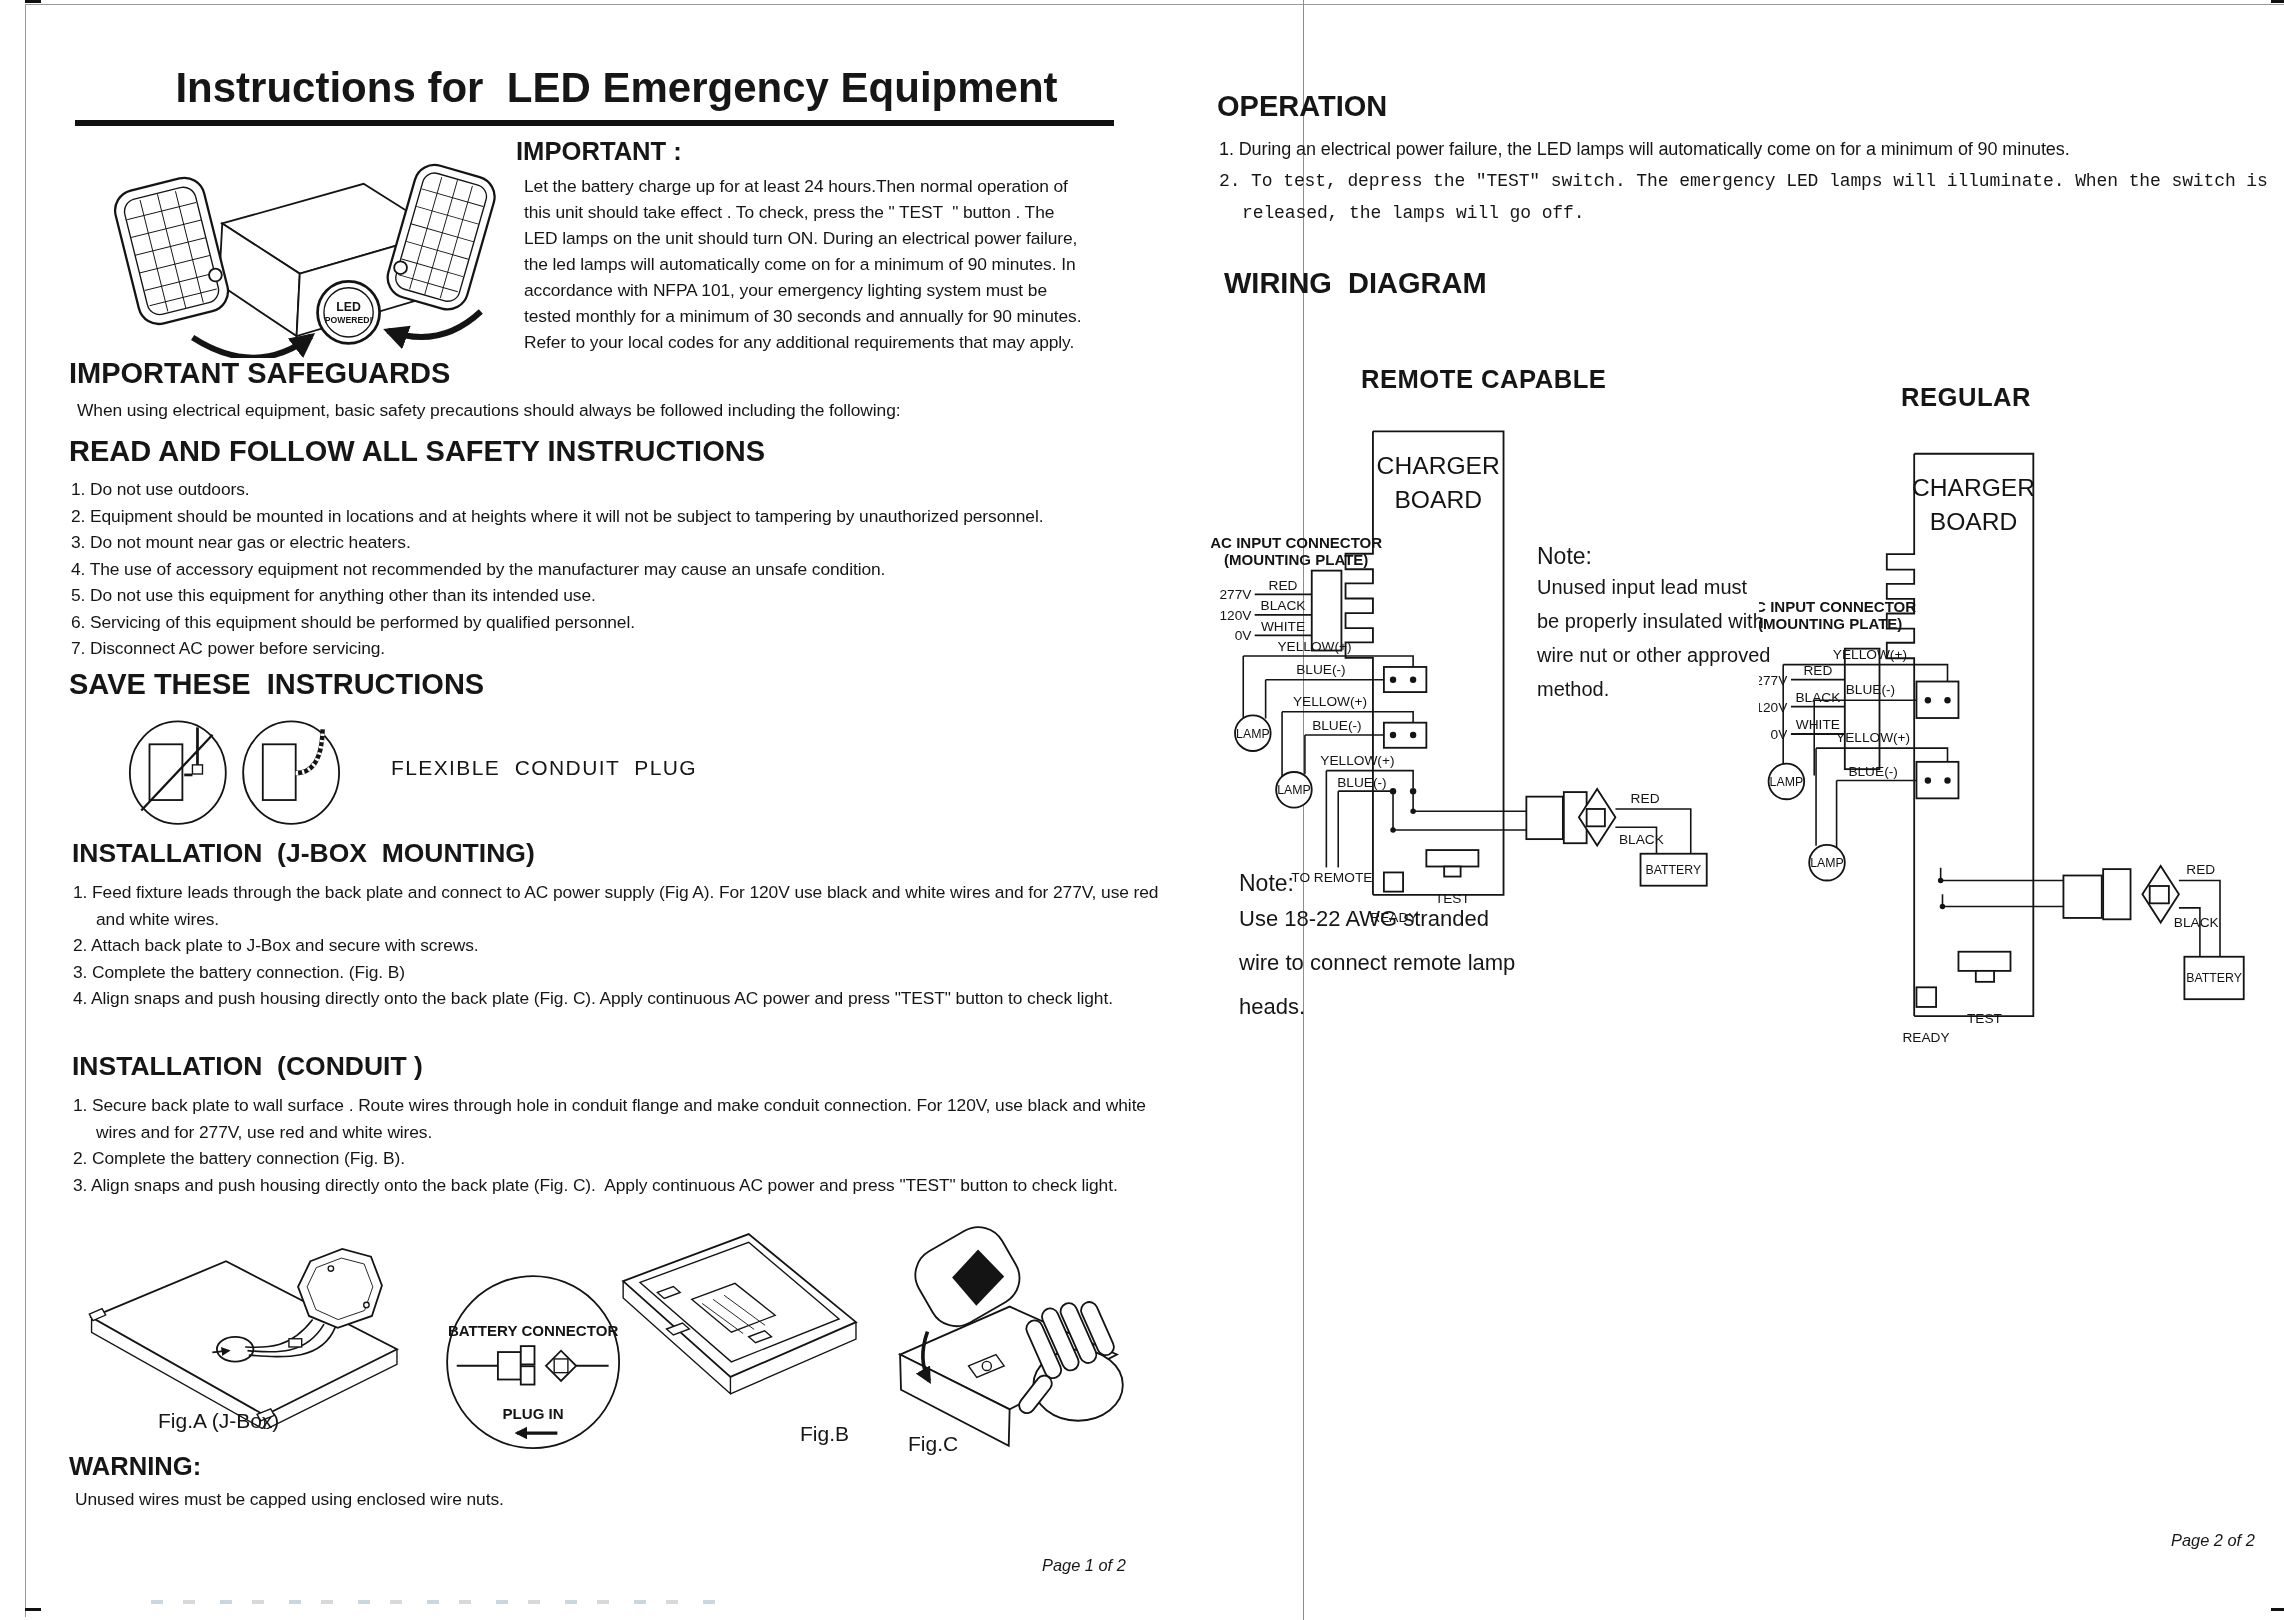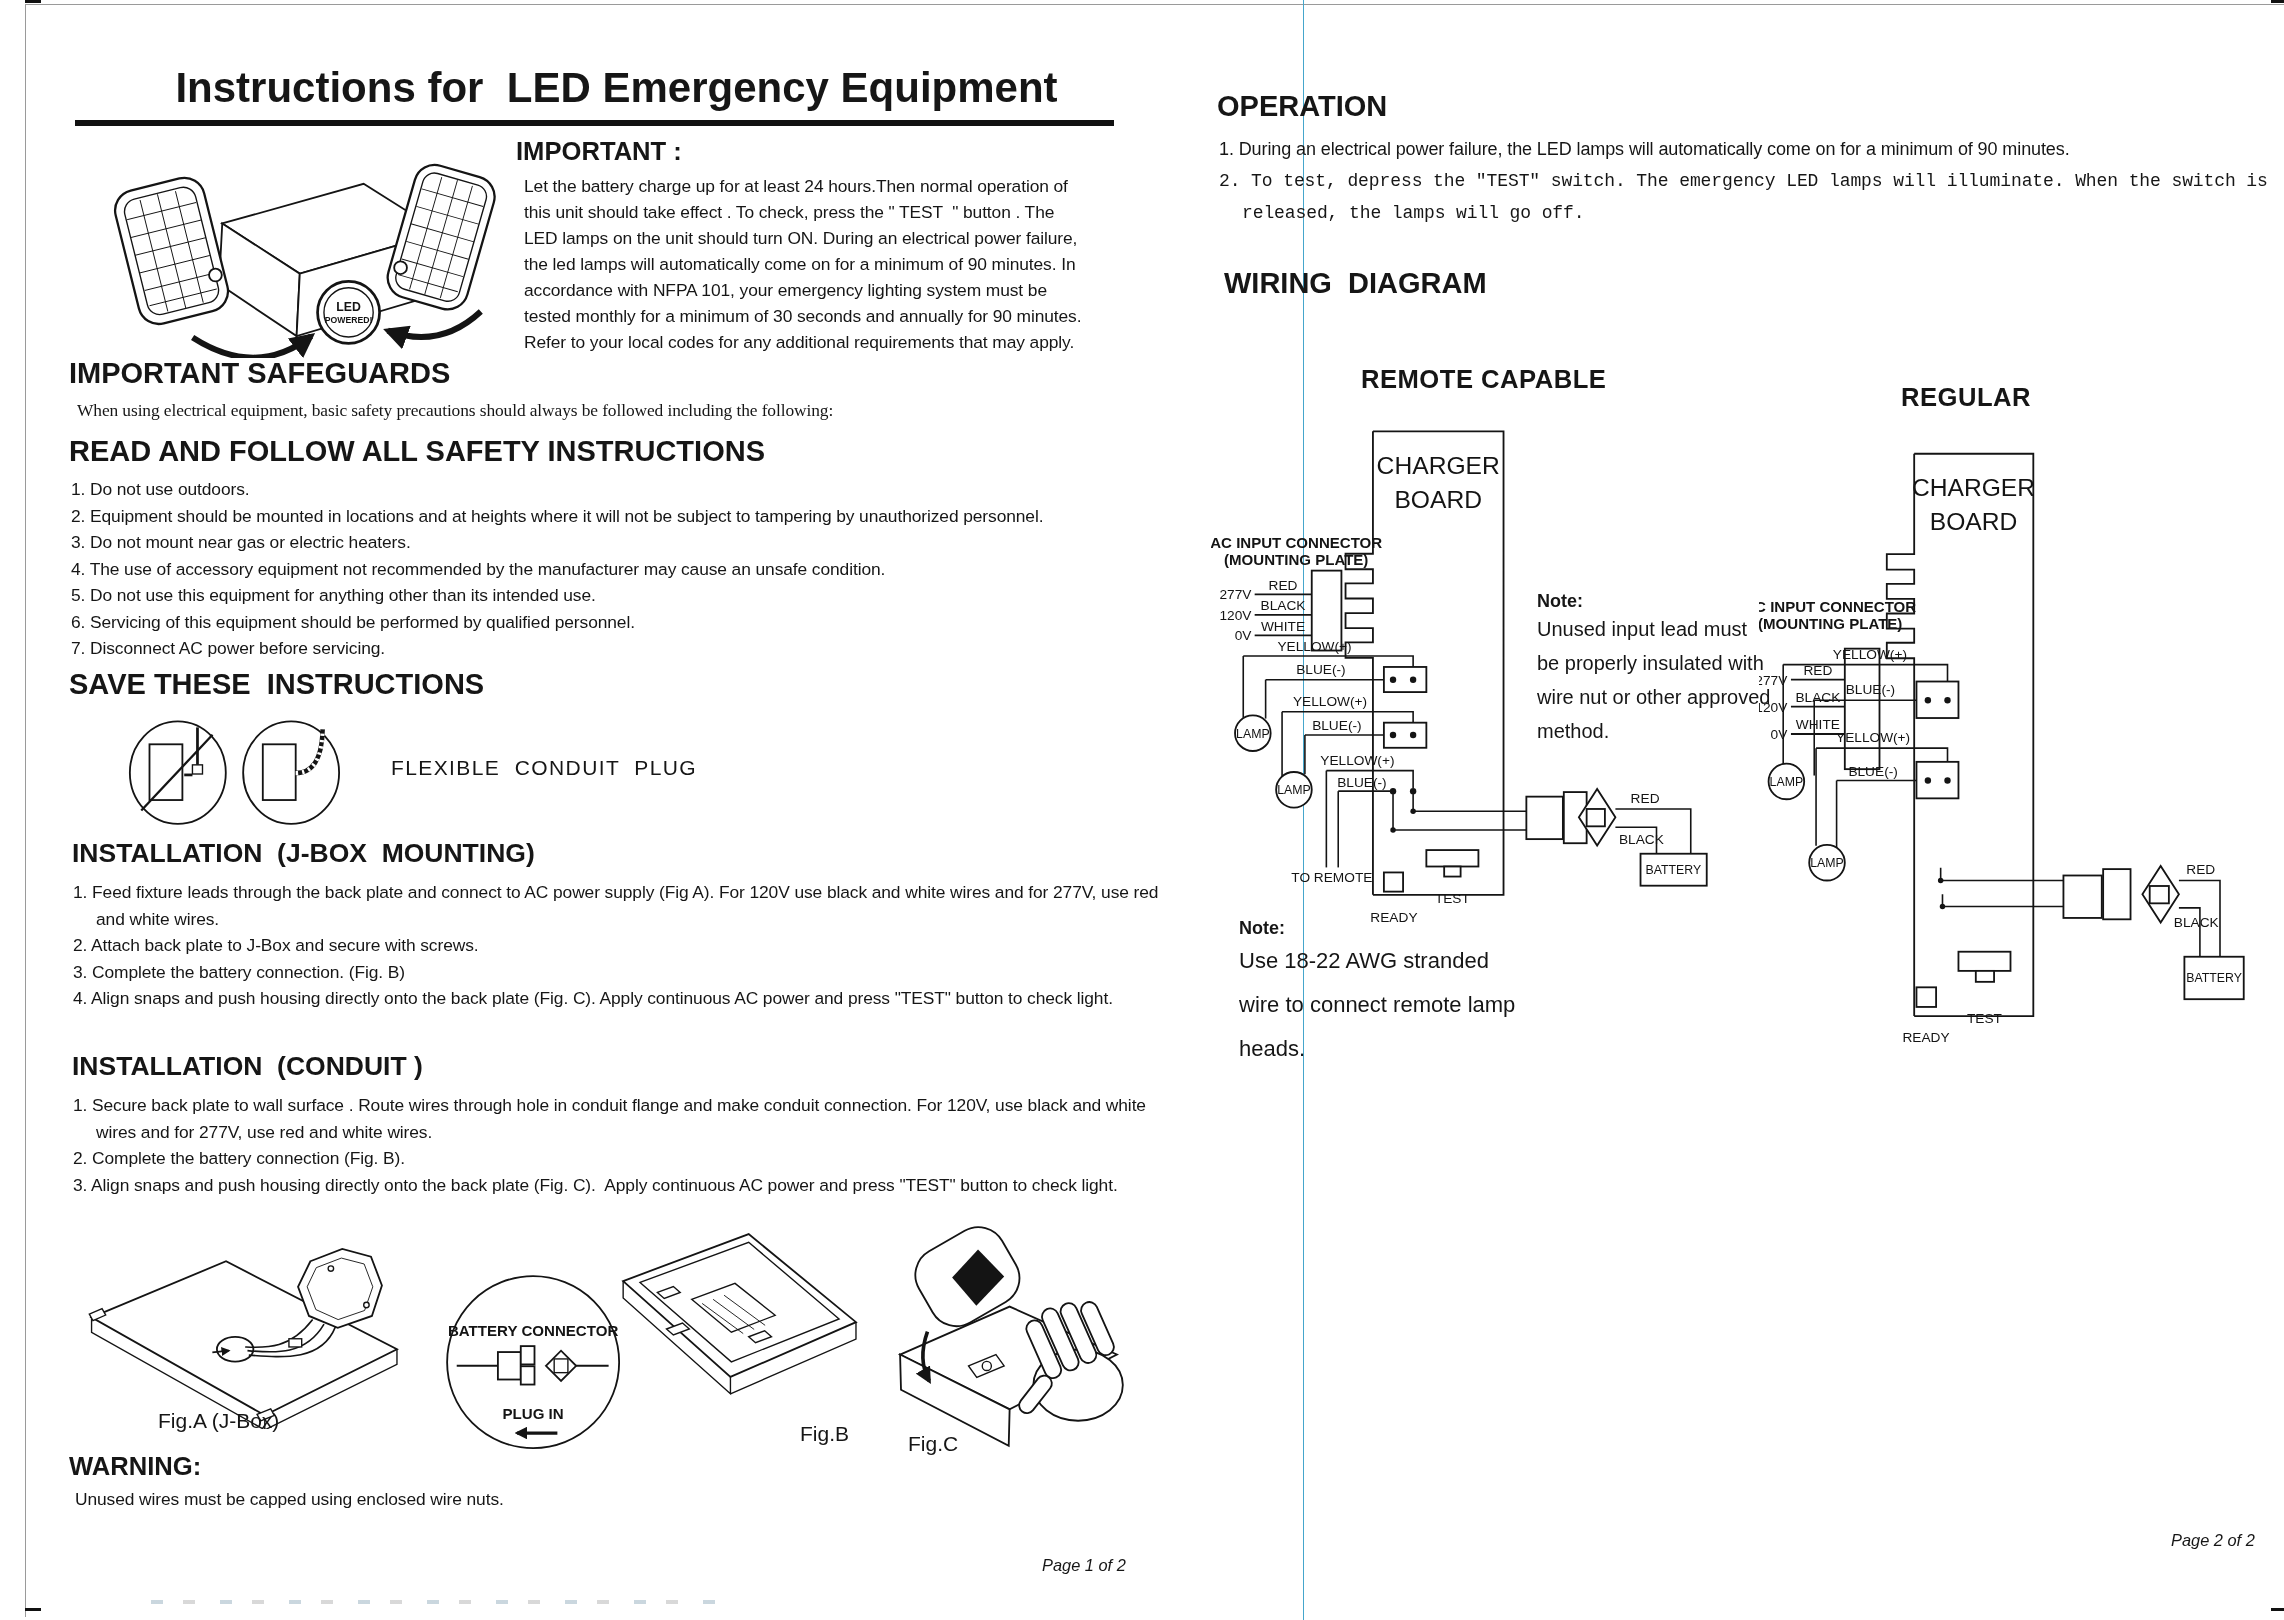--- a/index.html
+++ b/index.html
@@ -9,21 +9,21 @@
   [data-bind]{white-space:pre-wrap;}
   .h-title{font-size:42px;font-weight:bold;letter-spacing:0px;}
   .h-big{font-size:29px;font-weight:bold;}
   .h-mid{font-size:26.5px;font-weight:bold;}
   .h-sub{font-size:25.6px;font-weight:bold;}
   .body-t{font-size:17.4px;line-height:26.5px;letter-spacing:-0.1px;}
   .imp-t{font-size:17.4px;line-height:26px;letter-spacing:-0.1px;}
   .li{padding-left:23px;text-indent:-23px;}
   .fig-lab{font-size:21px;}
   .flex-lab{font-size:21px;letter-spacing:1.4px;}
-  .note-h{font-size:18px;font-weight:bold;margin-top:48px;}
+  .note-h{font-size:23px;font-weight:normal;}
   .note-t{font-size:20px;line-height:34px;}
   .note-t2{font-size:22px;line-height:44px;}
   .wir-sub{font-size:25.6px;font-weight:bold;letter-spacing:0.5px;}
   .footer{font-size:16.4px;font-style:italic;}
   .rule{background:#111;}
   .divider{background:#45a6cc;}
   .hairline{background:#9a9a9a;}
   .tick{background:#111;}
   svg text{font-family:"Liberation Sans",sans-serif;fill:#141414;}
   .dlab{font-size:30px;}
@@ -114,21 +114,21 @@
     <div class="imp-t" data-bind="page1.important.lines.0">Let the battery charge up for at least 24 hours.Then normal operation of</div>
     <div class="imp-t" data-bind="page1.important.lines.1">this unit should take effect . To check, press the " TEST  " button . The</div>
     <div class="imp-t" data-bind="page1.important.lines.2">LED lamps on the unit should turn ON. During an electrical power failure,</div>
     <div class="imp-t" data-bind="page1.important.lines.3">the led lamps will automatically come on for a minimum of 90 minutes. In</div>
     <div class="imp-t" data-bind="page1.important.lines.4">accordance with NFPA 101, your emergency lighting system must be</div>
     <div class="imp-t" data-bind="page1.important.lines.5">tested monthly for a minimum of 30 seconds and annually for 90 minutes.</div>
     <div class="imp-t" data-bind="page1.important.lines.6">Refer to your local codes for any additional requirements that may apply.</div>
   </div>
 
   <div class="abs h-big" style="left:69px;top:357px;" data-bind="page1.safeguards.heading">IMPORTANT SAFEGUARDS</div>
-  <div class="abs body-t" style="left:77px;top:397px;width:1119px;font-family:Liberation Serif, serif;" data-bind="page1.safeguards.intro">When using electrical equipment, basic safety precautions should always be followed including the following:</div>
+  <div class="abs body-t" style="left:77px;top:397px;width:1119px;" data-bind="page1.safeguards.intro">When using electrical equipment, basic safety precautions should always be followed including the following:</div>
 
   <div class="abs h-big" style="left:69px;top:435px;" data-bind="page1.read_follow.heading">READ AND FOLLOW ALL SAFETY INSTRUCTIONS</div>
   <div class="abs" style="left:71px;top:476px;width:1110px;">
     <div class="body-t li" data-bind="page1.read_follow.items.0">1. Do not use outdoors.</div>
     <div class="body-t li" data-bind="page1.read_follow.items.1">2. Equipment should be mounted in locations and at heights where it will not be subject to tampering by unauthorized personnel.</div>
     <div class="body-t li" data-bind="page1.read_follow.items.2">3. Do not mount near gas or electric heaters.</div>
     <div class="body-t li" data-bind="page1.read_follow.items.3">4. The use of accessory equipment not recommended by the manufacturer may cause an unsafe condition.</div>
     <div class="body-t li" data-bind="page1.read_follow.items.4">5. Do not use this equipment for anything other than its intended use.</div>
     <div class="body-t li" data-bind="page1.read_follow.items.5">6. Servicing of this equipment should be performed by qualified personnel.</div>
     <div class="body-t li" data-bind="page1.read_follow.items.6">7. Disconnect AC power before servicing.</div>

